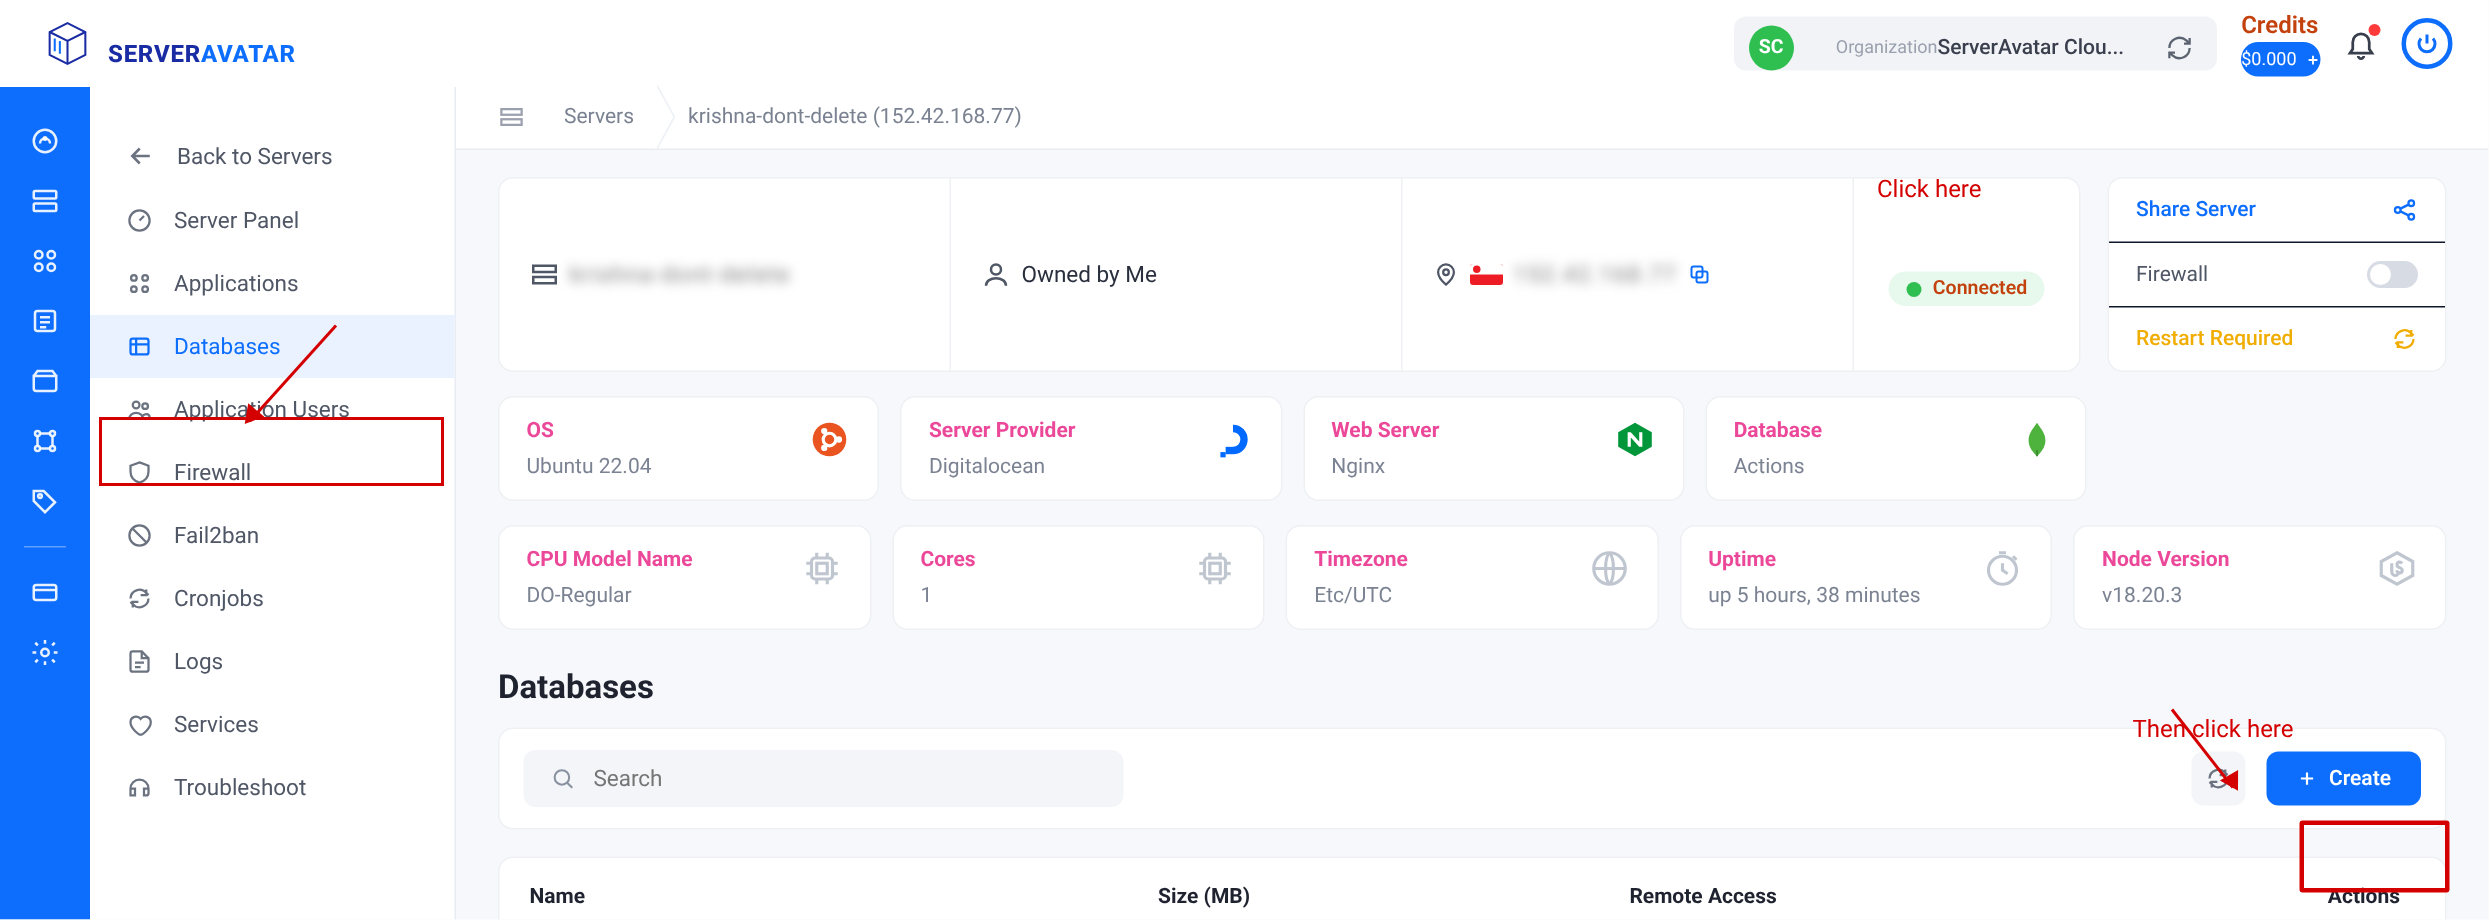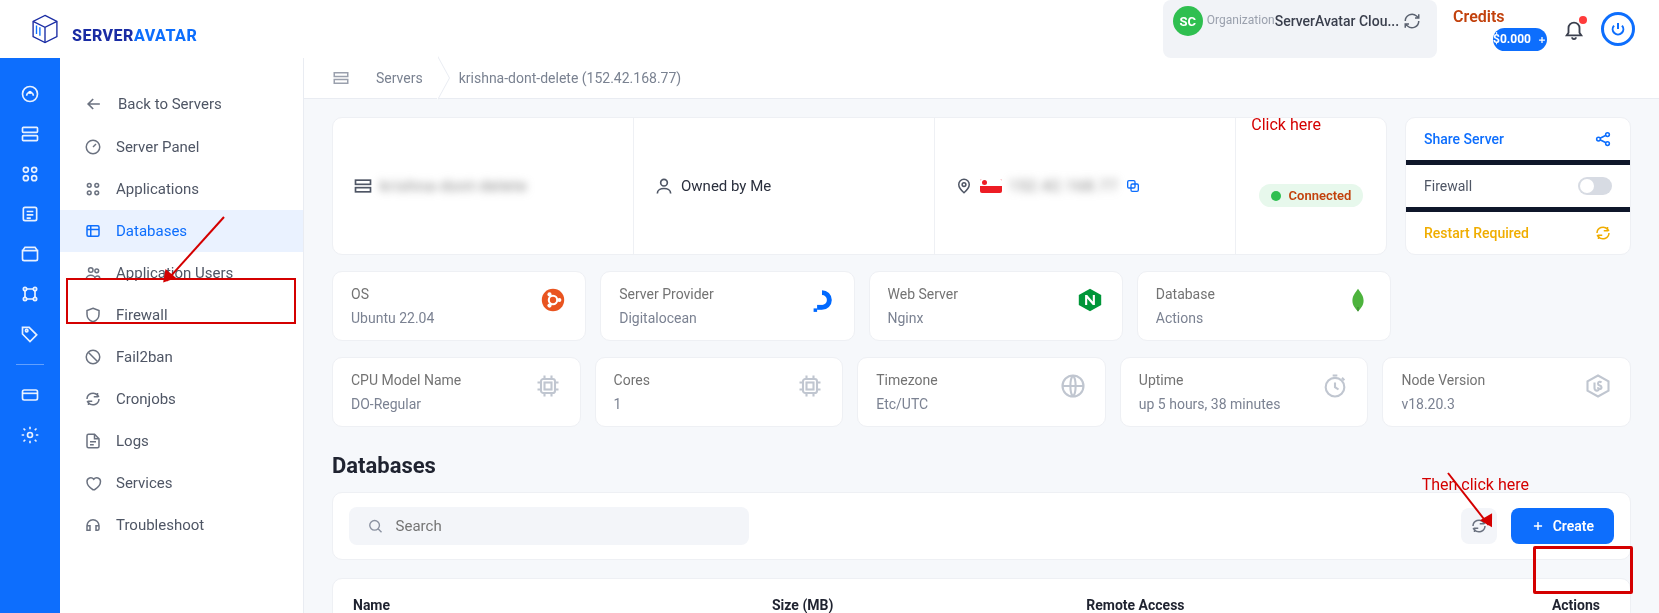--- a/index.html
+++ b/index.html
@@ -6,29 +6,29 @@
   body { background: #ffffff; width: 1659px; height: 613px; overflow: hidden; color: #1a1a2e; }
 
   
   .topbar { height: 58px; display: flex; align-items: center; padding: 0 24px 0 28px; justify-content: space-between; }
   .logo-wrap { display: flex; align-items: center; gap: 10px; }
   .logo-cube { width: 34px; height: 34px; display:flex; align-items:center; justify-content:center; }
   .logo-text { font-weight: 800; font-size: 16px; letter-spacing: 0.5px; margin-top: 12px; }
   .logo-text .blue { color: #0d6efd; }
   .logo-text .dark { color: #1a2ca4; }
   .top-right { display: flex; align-items: center; gap: 16px; }
-  .org-box { background: #f1f3f7; border-radius: 8px; padding: 6px 16px 22px 10px; display: flex; align-items: center; gap: 4px; }
+  .org-box { background: #f1f3f7; border-radius: 8px; padding: 6px 16px 0 10px; display: flex; align-items: center; gap: 28px; }
   .org-badge { width: 30px; height: 30px; border-radius: 50%; background: #2fbf50; color: #fff; font-weight: 700; font-size: 13px; display:flex; align-items:center; justify-content:center; }
   .org-meta { display:flex; flex-direction:row; line-height:1.2; }
   .org-label { font-size: 12px; color: #9aa0ad; }
   .org-name { font-size: 14px; color: #3a3f4d; font-weight: 500; max-width: 140px; white-space: nowrap; overflow: hidden; text-overflow: ellipsis; }
   .refresh-icon { width: 18px; height: 18px; color: #5b6270; }
   .credits-box { display:flex; flex-direction:column; line-height:1.2; }
   .credits-label { font-size: 16px; color: #c2410c; font-weight:600; }
-  .credits-pill { background: #0d6efd; color: #fff; border-radius: 999px; padding: 4px 0; font-size: 12px; font-weight:700; display:inline-flex; align-items:center; gap:6px; margin-top:2px;margin-left:40px;}
+  .credits-pill { background: #0d6efd; color: #fff; border-radius: 999px; padding: 4px 0; font-size: 12px; font-weight:400; display:inline-flex; align-items:center; gap:6px; margin-top:2px;}
   .bell-wrap { position: relative; }
   .bell-dot { position:absolute; top:-2px; right:-2px; width:8px; height:8px; background:#ff3b3b; border-radius:50%; }
   .power-btn { width:34px; height:34px; border-radius:50%; border:3px solid #0d6efd; display:flex; align-items:center; justify-content:center; color:#0d6efd; }
 
   
   .layout { display:flex; height: calc(613px - 58px); }
   .rail { width: 60px; background: #0d6efd; display:flex; flex-direction:column; align-items:center; padding-top: 18px; gap: 4px; }
   .rail-item { width: 36px; height: 36px; display:flex; align-items:center; justify-content:center; color: rgba(255,255,255,0.9); border-radius:6px; }
   .rail-sep { width: 28px; height: 1px; background: rgba(255,255,255,0.35); margin: 8px 0; }
 
@@ -55,32 +55,32 @@
   .info-cell:last-child { border-right:none; justify-content:center; }
   .blur-text { filter: blur(4px); color:#777; letter-spacing:1px; }
   .flag { width:22px; height:14px; background:#ed1c24; border-radius:2px; position:relative; }
   .flag::before { content:""; position:absolute; left:0; top:0; width:22px; height:7px; background:#fff; border-top-left-radius:2px; border-top-right-radius:2px;}
   .flag::after { content:""; position:absolute; left:2px; top:1px; width:5px; height:5px; background:#ed1c24; border-radius:50%;}
   .status-dot { width:10px; height:10px; background:#2fbf50; border-radius:50%; }
   .status-pill { background:#e7f8ec; color:#c2410c; padding:4px 12px; border-radius:999px; font-size:13px; font-weight:600; display:flex; align-items:center; gap:8px;margin-top:20px;}
   .copy-ico { color:#0d6efd; }
 
   .side-panel { width: 226px; display:flex; flex-direction:column; gap:0; }
-  .side-panel .sp-row { padding: 12px 18px; display:flex; justify-content:space-between; align-items:center; border-bottom:5px solid #0f172a; font-size:14px; }
+  .side-panel .sp-row { padding: 12px 18px; display:flex; justify-content:space-between; align-items:center; border-bottom:1px solid #0f172a; font-size:14px; }
   .side-panel .sp-row:last-child { border-bottom:none;gap:26px; }
   .sp-link { color:#0d6efd; font-weight:500; }
   .sp-warn { color:#f0ad00; font-weight:500; }
   .toggle { width:34px; height:18px; background:#d7dbe3; border-radius:999px; position:relative; }
   .toggle::after { content:""; position:absolute; width:14px; height:14px; background:#fff; border-radius:50%; top:2px; left:2px; }
 
   .row2, .row3 { display:grid; gap:14px; margin-top:16px; }
   .row2 { grid-template-columns: repeat(4, 1fr) 226px; }
   .row3 { grid-template-columns: repeat(5, 1fr); }
   .stat { background:#fff; border-radius:10px; border:1px solid #eef0f4; padding: 14px 18px; display:flex; justify-content:space-between; align-items:flex-start; }
-  .stat-label { font-size:14px; font-weight:400; color:#737373; }
+  .stat-label { font-size:14px; font-weight:700; color:#ec4899; }
   .stat-value { font-size:14px; color:#7b8292; margin-top:8px; }
   .stat-ico { width:28px; height:28px; }
 
   .section-header { display:flex; justify-content:space-between; align-items:flex-end; margin-top:26px; }
   .section-title { font-size:22px; font-weight:700; color:#1f2330; }
 
   .toolbar { background:#fff; border:1px solid #eef0f4; border-radius:10px; margin-top:14px; padding: 14px 16px; display:flex; align-items:center; justify-content:space-between; }
   .search-box { background:#f3f5f9; border-radius:8px; display:flex; align-items:center; gap:12px; padding: 10px 18px; width: 400px; color:#8a91a0;}
   .search-box input { border:none; background:transparent; outline:none; font-size:15px; color:#444; width:100%; }
   .tool-right { display:flex; align-items:center; gap:14px; }

